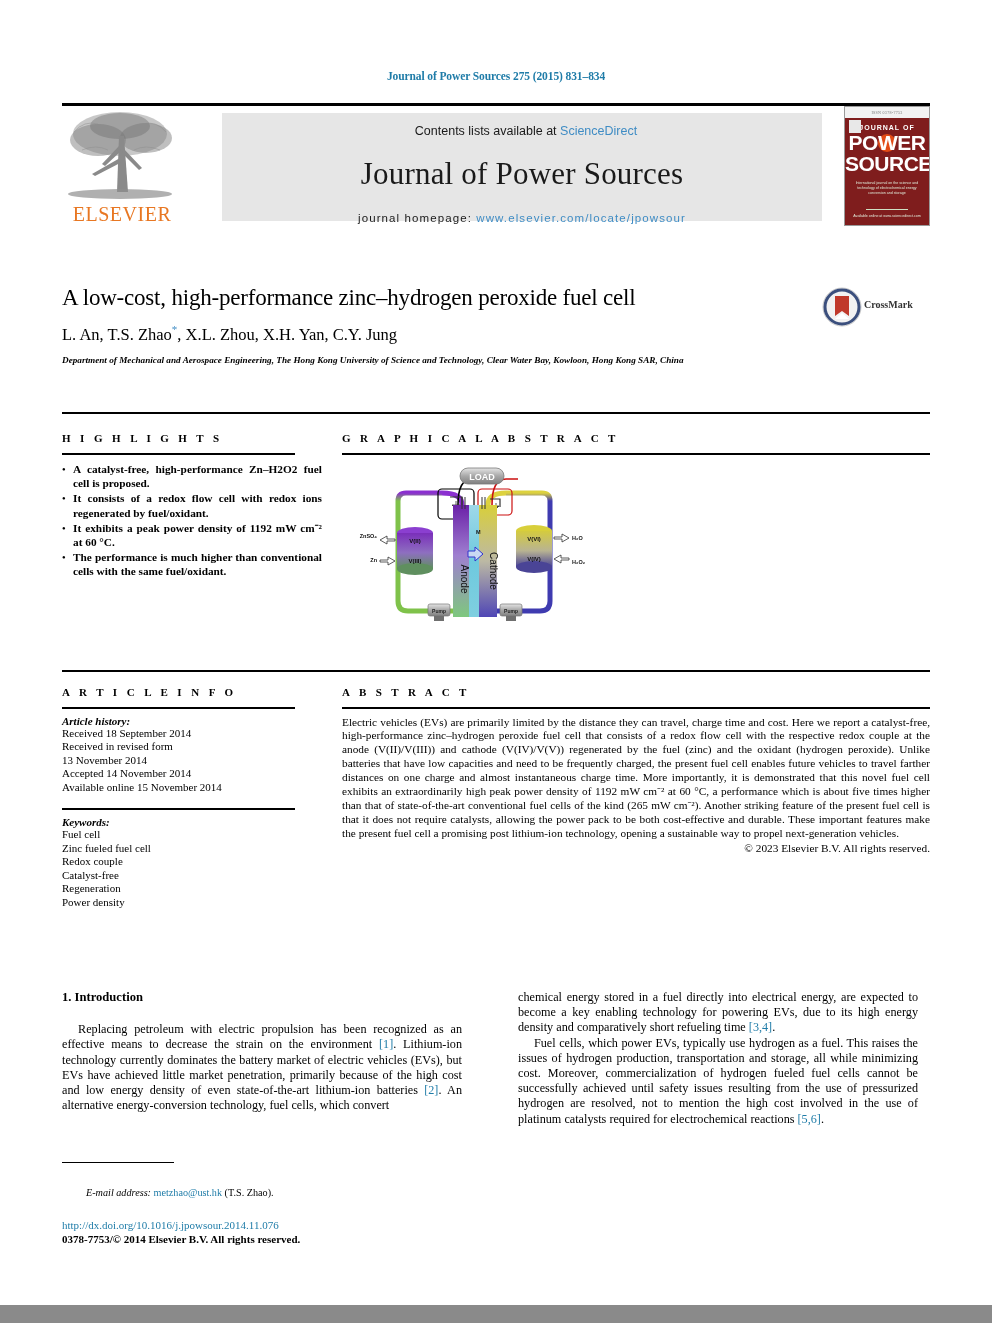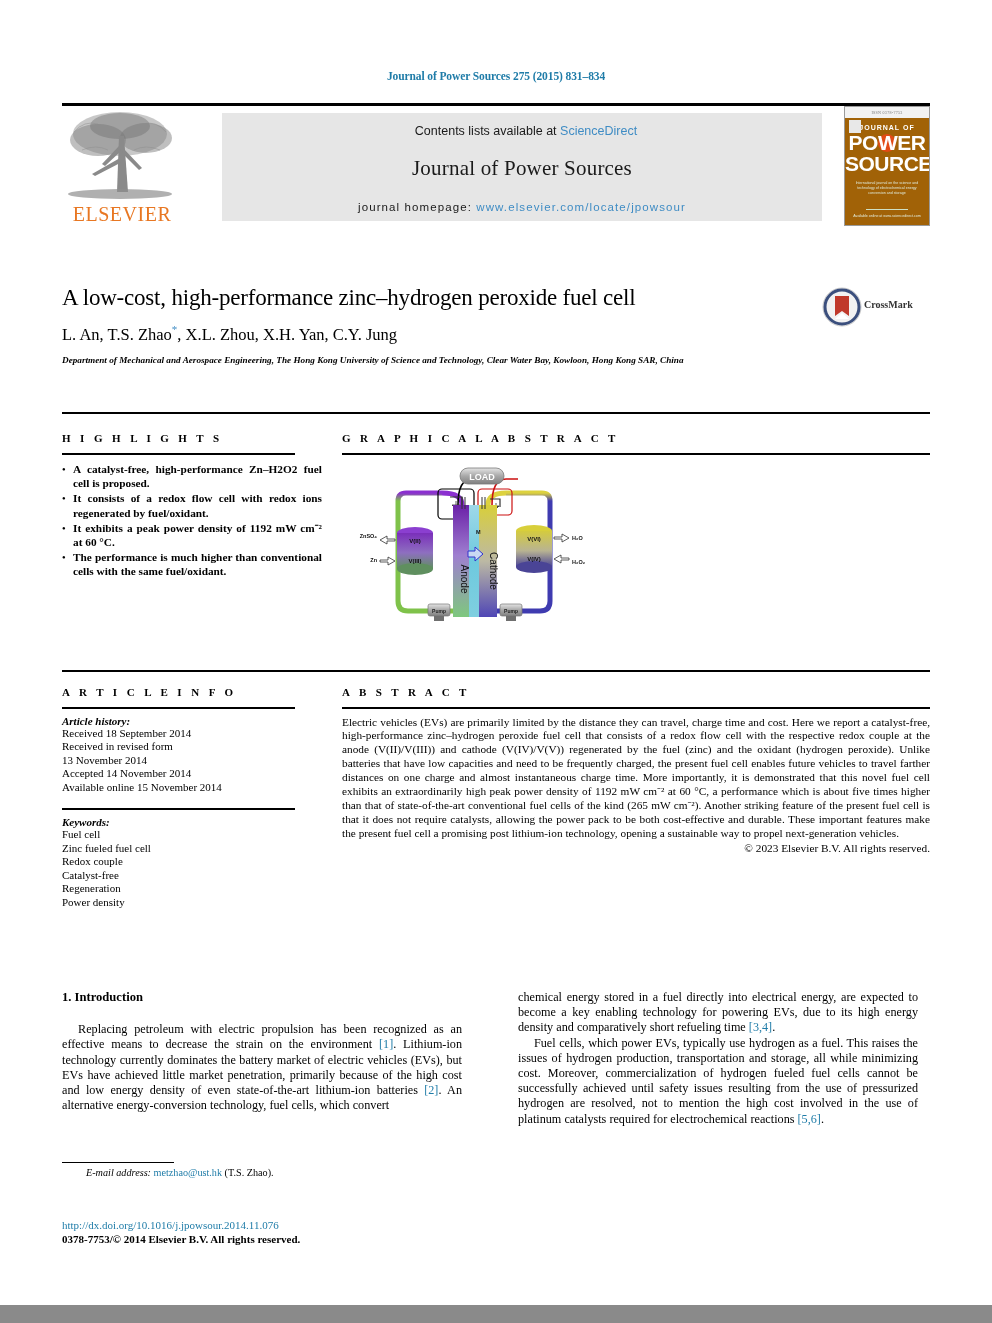--- a/index.html
+++ b/index.html
@@ -72,39 +72,39 @@
     font-size: 12.5px;
     color: #1a1a1a;
     margin-left: 8px;
   }
   .sd-contents .sd-link {
     color: #3f8cc4;
   }
   .sd-journal-name {
     margin-top: 18px;
     font-family: "Liberation Serif", serif;
-    font-size: 21px;
+    font-size: 31px;
     color: #1a1a1a;
     letter-spacing: 0.2px;
   }
   .sd-homepage {
     margin-top: 20px;
     font-family: "Liberation Sans", sans-serif;
     font-size: 11.5px;
     letter-spacing: 1.1px;
     color: #1a1a1a;
   }
   .sd-homepage .url { color: #3f8cc4; }
   .cover {
     position: absolute;
     right: 0;
     top: 0;
     width: 86px;
     height: 120px;
-    background: #a16207;
+    background: #7f1d1d;
     border: 1px solid #9a9a9a;
     box-sizing: border-box;
     overflow: hidden;
   }
   .cover-top-strip {
     height: 11px;
     background: #f2f2f2;
     font-size: 4px;
     color: #777;
     text-align: center;
@@ -630,21 +630,21 @@
     <p><span>Replacing petroleum with electric propulsion has been recognized as an effective means to decrease the strain on the environment </span><span class="ref">[1]</span><span>. Lithium-ion technology currently dominates the battery market of electric vehicles (EVs), but EVs have achieved little market penetration, primarily because of the high cost and low energy density of even state-of-the-art lithium-ion batteries </span><span class="ref">[2]</span><span>. An alternative energy-conversion technology, fuel cells, which convert</span></p>
   </div>
 
   <div class="body-col right">
     <p style="text-indent:0;"><span>chemical energy stored in a fuel directly into electrical energy, are expected to become a key enabling technology for powering EVs, due to its high energy density and comparatively short refueling time </span><span class="ref">[3,4]</span><span>.</span></p>
     <p><span>Fuel cells, which power EVs, typically use hydrogen as a fuel. This raises the issues of hydrogen production, transportation and storage, all while minimizing cost. Moreover, commercialization of hydrogen fueled fuel cells cannot be successfully achieved until safety issues resulting from the use of pressurized hydrogen are resolved, not to mention the high cost involved in the use of platinum catalysts required for electrochemical reactions </span><span class="ref">[5,6]</span><span>.</span></p>
   </div>
 
   <div class="footnote-rule"></div>
   <div class="footnote">
-    <div class="footnote-indent" style="padding-left:24px;">
+    <div class="footnote-indent" style="padding-left:24px;margin-top:20px;">
       <span class="ital">E-mail address:</span>
       <span class="email">metzhao@ust.hk</span>
       <span>(T.S. Zhao).</span>
     </div>
   </div>
 
   <div class="doi-block">
     <div class="doi-link">http://dx.doi.org/10.1016/j.jpowsour.2014.11.076</div>
     <div class="issn-line">0378-7753/© 2014 Elsevier B.V. All rights reserved.</div>
   </div>

